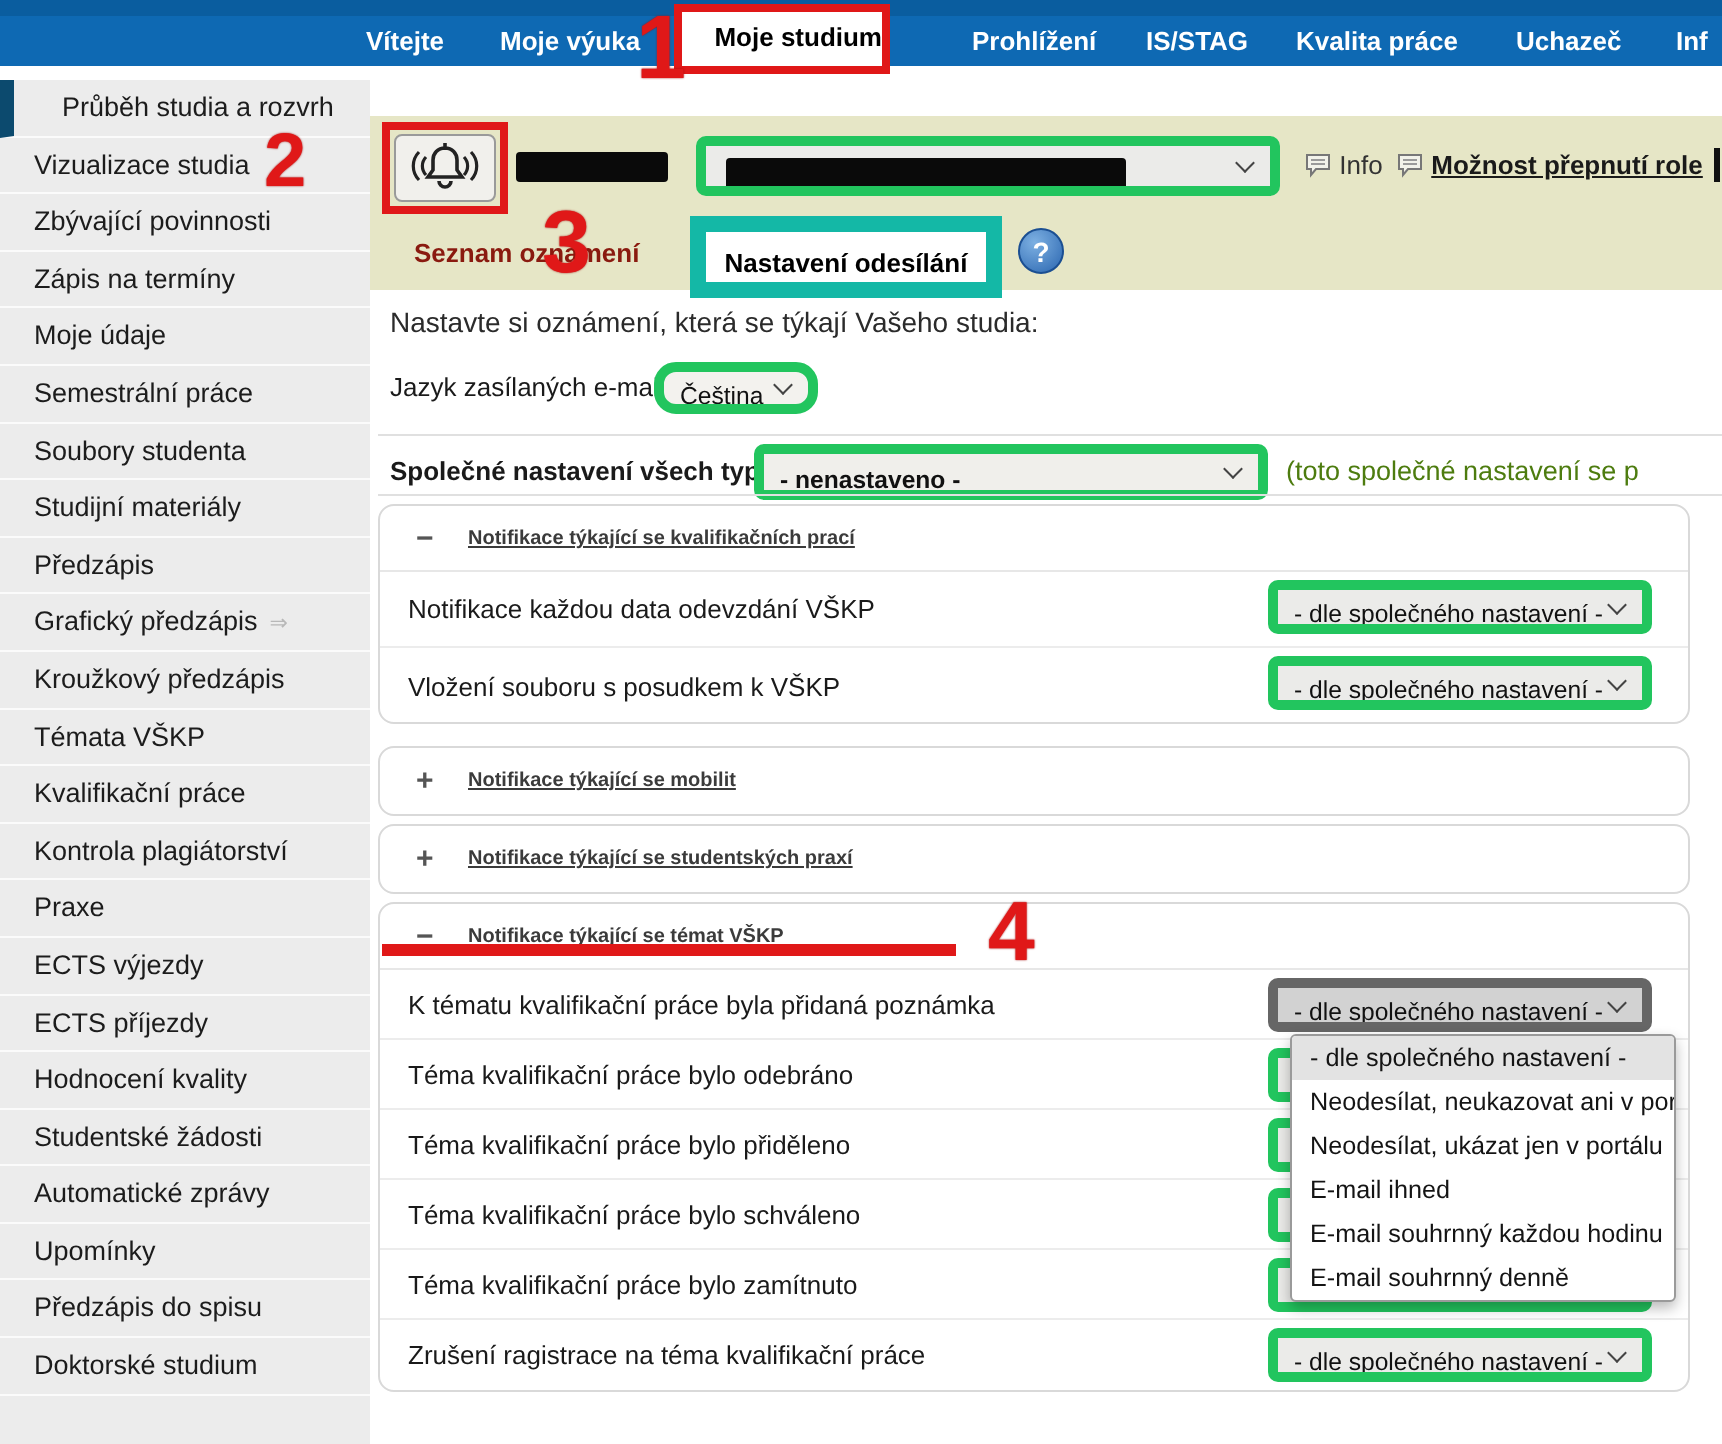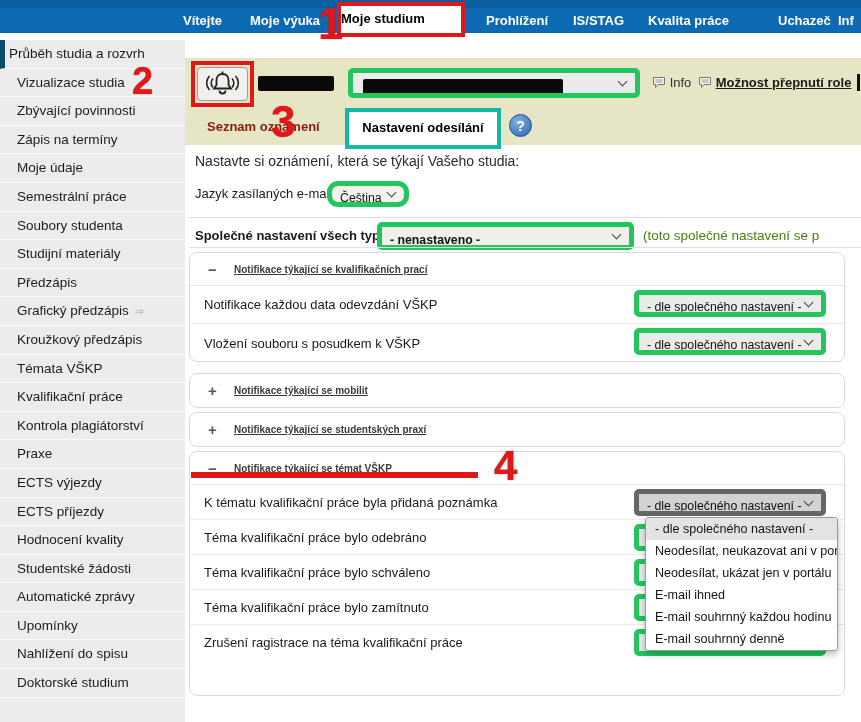--- a/index.html
+++ b/index.html
@@ -3,27 +3,27 @@
 <meta charset="utf-8">
 <style>
   html,body{margin:0;padding:0;background:#fff;}
   *{box-sizing:border-box;font-family:"Liberation Sans","DejaVu Sans",sans-serif;}
   #app{position:relative;width:861px;height:722px;overflow:hidden;background:#fff;}
 
   
   .top-strip{position:absolute;left:0;top:0;width:861px;height:8px;background:#0a5d9f;}
   .navbar{position:absolute;left:0;top:8px;width:861px;height:25px;background:#0e69b3;}
   .nav-item{position:absolute;top:0;height:25px;line-height:25px;color:#fff;font-size:13px;font-weight:bold;white-space:nowrap;cursor:pointer;}
-  .n0{left:183px}.n1{left:250px}.n3{left:486px}.n4{left:573px}.n5{left:648px}.n6{left:778px}.n7{left:838px}
-  .nav-active{position:absolute;left:337px;top:2px;width:128px;height:35px;border:4px solid #e01818;background:#fff;color:#000;font-size:13px;font-weight:bold;text-align:left;line-height:26px;z-index:3;cursor:pointer;}
+  .n0{left:183px}.n1{left:250px}.n3{left:486px}.n4{left:573px}.n5{left:648px}.n6{left:758px}.n7{left:838px}
+  .nav-active{position:absolute;left:337px;top:2px;width:108px;height:35px;border:4px solid #e01818;background:#fff;color:#000;font-size:13px;font-weight:bold;text-align:right;line-height:26px;z-index:3;cursor:pointer;}
 
   
   .sidebar{position:absolute;left:0;top:40px;width:185px;height:682px;background:#ececec;}
   .side-item{height:28.6px;line-height:28.6px;padding-left:17px;font-size:13.5px;color:#1c1c1c;border-bottom:1px solid #fbfbfb;white-space:nowrap;cursor:pointer;}
-  .side-item.active{border-left:5px solid #0c4a6e;padding-left:4px;}
+  .side-item.active{border-left:7px solid #0c4a6e;padding-left:24px;}
   .ext-icon{color:#b8b8b8;font-size:11px;margin-left:6px;}
 
   
   .main{position:absolute;left:185px;top:40px;width:676px;height:682px;}
   .info-header{position:absolute;left:0;top:0;width:676px;height:18px;background:#595959;color:#fff;font-size:12.5px;line-height:18px;padding-left:8px;}
   .userbar{position:absolute;left:0;top:18px;width:676px;height:50px;background:#e6e6c6;}
   .tabsbar{position:absolute;left:0;top:68px;width:676px;height:37px;background:#e6e6c6;}
   .content{position:absolute;left:0;top:105px;width:714px;bottom:0;background:#fff;padding-left:33px;}
 
   
@@ -34,21 +34,21 @@
   .user-sel{position:absolute;left:163px;top:10px;width:292px;height:30px;background:#f5f4ef;border:1px solid #8f8f9c;border-radius:13px;cursor:pointer;}
   .redact-sel{position:absolute;left:10px;top:6px;width:200px;height:18px;border-radius:2px;}
   .bubble-icon{display:inline-block;vertical-align:-2px;}
   .info-link{position:absolute;left:467px;top:17px;font-size:13px;color:#333;white-space:nowrap;cursor:pointer;}
   .role-link{position:absolute;left:513px;top:17px;font-size:13px;color:#1a1a1a;font-weight:bold;white-space:nowrap;cursor:pointer;}
   .role-link .lbl{text-decoration:underline;}
   .cut-bar{position:absolute;left:672px;top:16px;width:3px;height:17px;background:#111;}
 
   
   .tab-inactive{position:absolute;left:22px;top:0;height:37px;line-height:37px;font-size:13px;font-weight:bold;color:#8a1a0f;white-space:nowrap;cursor:pointer;}
-  .tab-active-box{position:absolute;left:160px;top:0;width:156px;height:41px;border:4px solid #14b8a6;background:#fff;z-index:4;text-align:center;font-size:13px;font-weight:bold;color:#000;line-height:32px;white-space:nowrap;cursor:pointer;}
+  .tab-active-box{position:absolute;left:160px;top:0;width:156px;height:41px;border:8px solid #14b8a6;background:#fff;z-index:4;text-align:center;font-size:13px;font-weight:bold;color:#000;line-height:32px;white-space:nowrap;cursor:pointer;}
   .help-icon{position:absolute;left:324px;top:6px;width:23px;height:23px;border-radius:50%;background:radial-gradient(circle at 35% 30%,#7db0e2,#2a66b0);border:1px solid #1b4f92;color:#fff;font-weight:bold;font-size:14px;text-align:center;line-height:22px;cursor:pointer;}
 
   
   .heading{position:absolute;left:10px;top:8px;font-size:14px;color:#2b2b2b;white-space:nowrap;}
   .lang-label{position:absolute;left:10px;top:36px;height:26px;line-height:26px;font-size:13px;color:#1a1a1a;}
   .divider{position:absolute;left:4px;right:0;height:1px;background:#e0e0e0;}
   .d1{top:72px}.d2{top:102px}
   .common-label{position:absolute;left:10px;top:77px;height:28px;line-height:28px;font-size:13px;font-weight:bold;color:#1a1a1a;}
   .common-note{position:absolute;left:458px;top:77px;height:28px;line-height:28px;font-size:13.5px;color:#4d7c0f;white-space:nowrap;}
 
@@ -122,21 +122,21 @@
     <div class="side-item"><span>Témata VŠKP</span></div>
     <div class="side-item"><span>Kvalifikační práce</span></div>
     <div class="side-item"><span>Kontrola plagiátorství</span></div>
     <div class="side-item"><span>Praxe</span></div>
     <div class="side-item"><span>ECTS výjezdy</span></div>
     <div class="side-item"><span>ECTS příjezdy</span></div>
     <div class="side-item"><span>Hodnocení kvality</span></div>
     <div class="side-item"><span>Studentské žádosti</span></div>
     <div class="side-item"><span>Automatické zprávy</span></div>
     <div class="side-item"><span>Upomínky</span></div>
-    <div class="side-item"><span>Nahlížení do spisu</span></div>
+    <div class="side-item"><span>Předzápis do spisu</span></div>
     <div class="side-item"><span>Doktorské studium</span></div>
   </div>
   <div class="ann ann2">2</div>
 
   <div class="main">
 
 
     <div class="userbar">
       <div class="bell-box">
         <div class="bell-btn">
@@ -253,20 +253,27 @@
           </div>
         </div>
         <div class="c-row">
           <span class="c-label">Téma kvalifikační práce bylo odebráno</span>
           <div class="sel row-sel">
             <span class="sel-txt">- dle společného nastavení -</span>
             <i class="chev"></i>
           </div>
         </div>
         <div class="c-row">
+          <span class="c-label">Téma kvalifikační práce bylo přiděleno</span>
+          <div class="sel row-sel">
+            <span class="sel-txt">- dle společného nastavení -</span>
+            <i class="chev"></i>
+          </div>
+        </div>
+        <div class="c-row">
           <span class="c-label">Téma kvalifikační práce bylo schváleno</span>
           <div class="sel row-sel">
             <span class="sel-txt">- dle společného nastavení -</span>
             <i class="chev"></i>
           </div>
         </div>
         <div class="c-row">
           <span class="c-label">Téma kvalifikační práce bylo zamítnuto</span>
           <div class="sel row-sel">
             <span class="sel-txt">- dle společného nastavení -</span>

